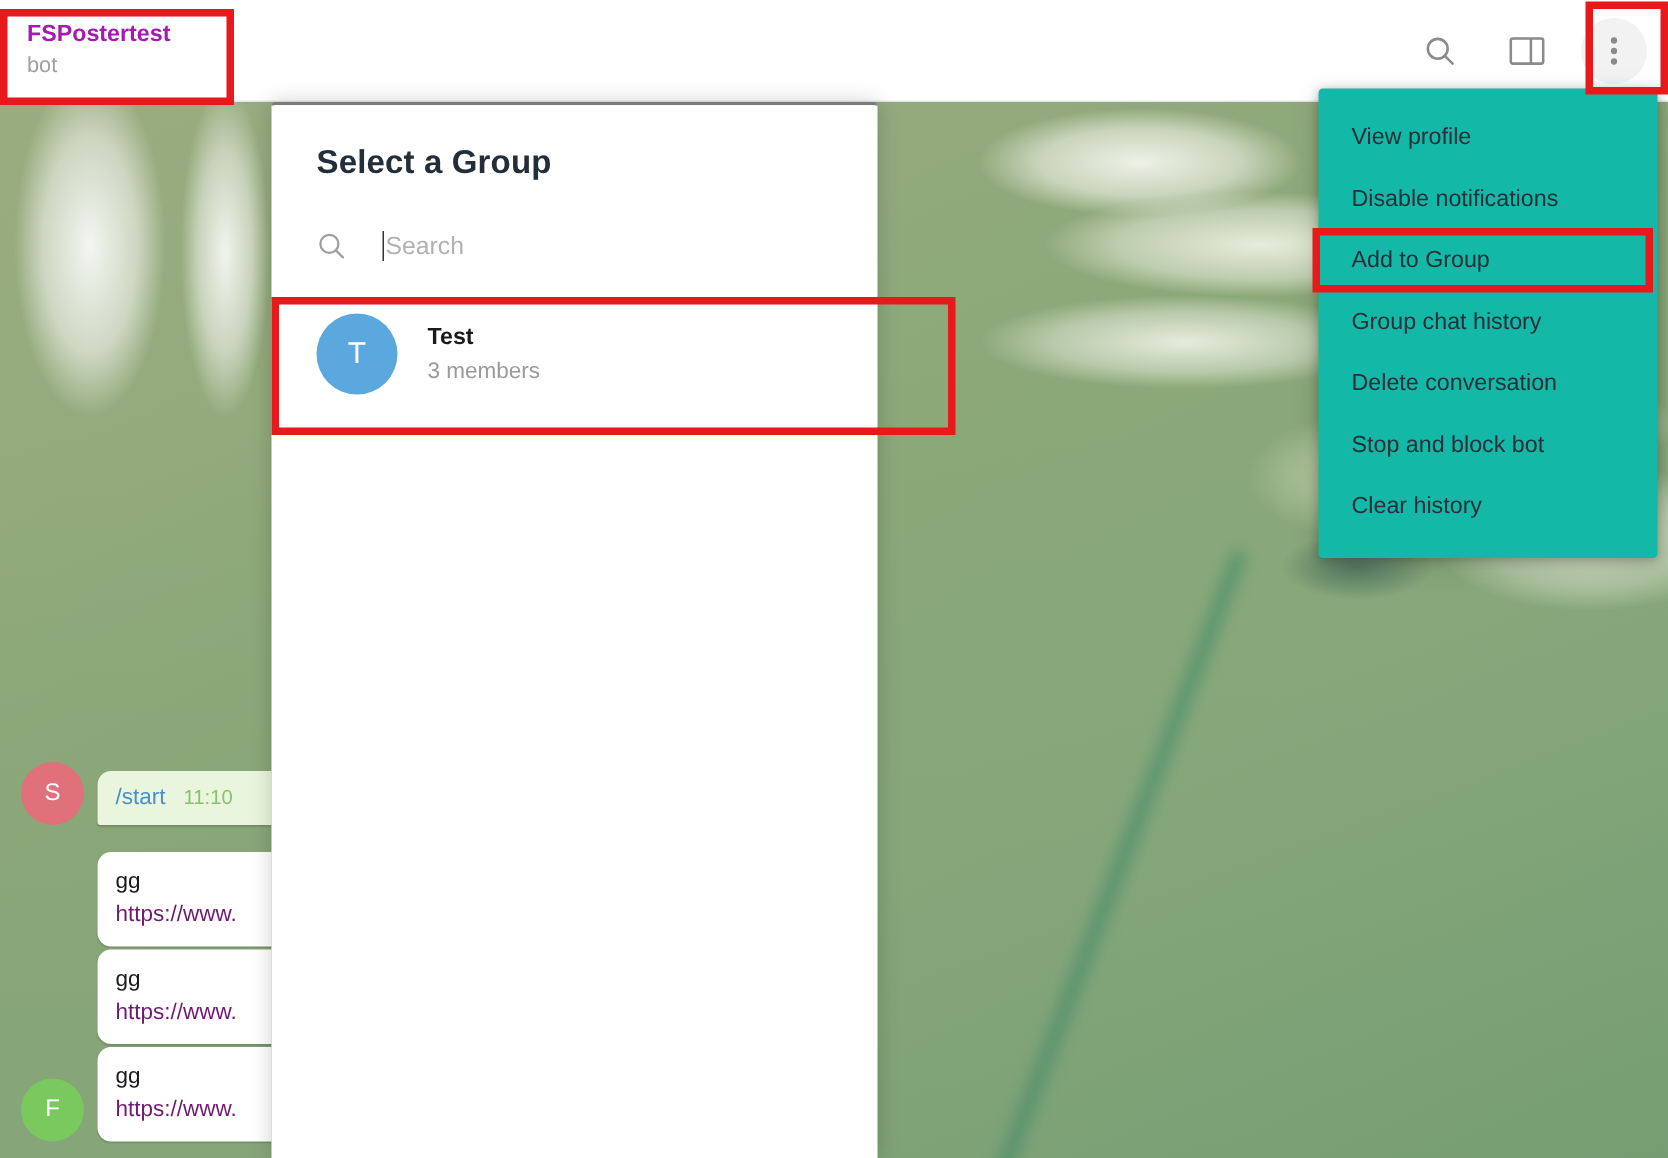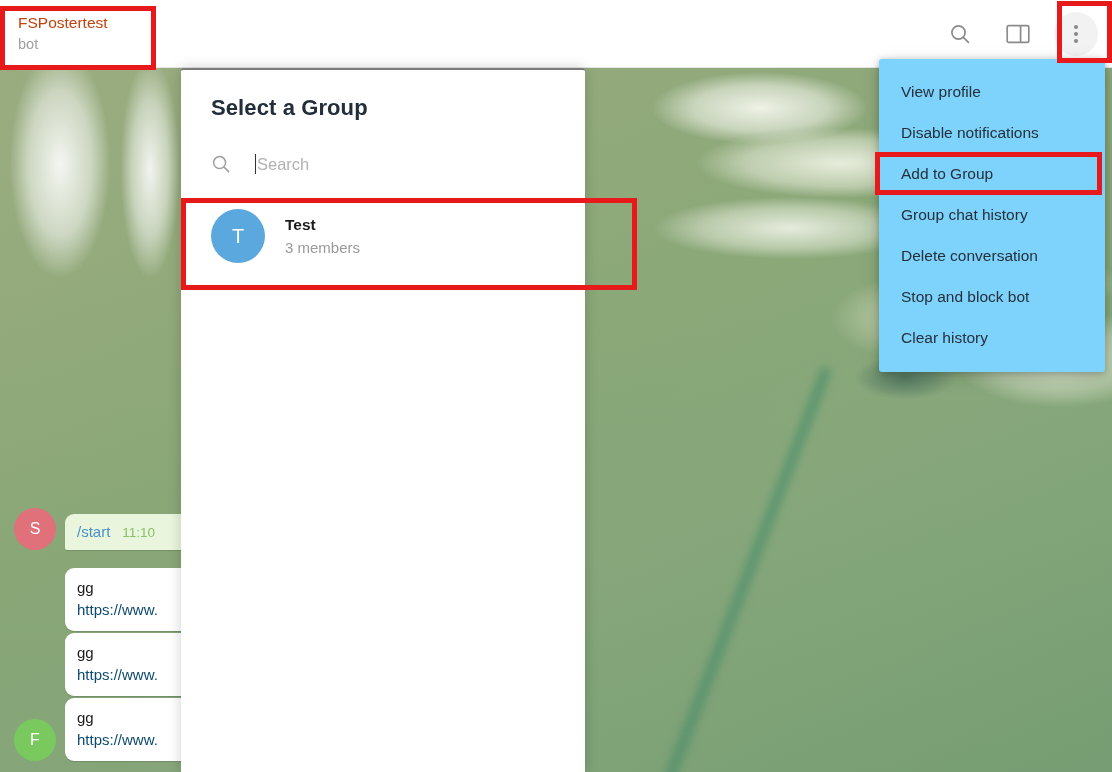--- a/index.html
+++ b/index.html
@@ -59,42 +59,42 @@
   .header {
     position: absolute;
     left: 0; top: 0; width: 1112px; height: 68px;
     background: #ffffff;
     border-bottom: 1px solid #e6e6e6;
     display: flex; align-items: center;
     z-index: 40;
   }
   .peer-info { margin-left: 18px; }
   .peer-title {
-    font-size: 15.5px; font-weight: normal; color: #c2410c; line-height: 20px;
+    font-size: 15.5px; font-weight: bold; color: #a21caf; line-height: 20px;
   }
   .peer-status {
     font-size: 14.5px; color: #a0a0a0; line-height: 20px; margin-top: 1px;
   }
   .header-actions {
     margin-left: auto; display: flex; align-items: center; gap: 14px;
     padding-right: 14px;
   }
   .hdr-btn {
     width: 44px; height: 44px; border-radius: 50%;
     display: flex; align-items: center; justify-content: center;
     cursor: pointer; background: transparent;
   }
   .hdr-btn.active { background: #f2f2f2; }
   .hdr-btn svg { display: block; }
 
   
   .menu {
     position: absolute;
     left: 879px; top: 59px; width: 226px;
-    background: #7dd3fc;
+    background: #14b8a6;
     border-radius: 3px;
     box-shadow: 0 1px 7px rgba(0,0,0,0.26), 0 5px 20px rgba(0,0,0,0.13);
     padding: 12px 0 14px 0;
     z-index: 60;
   }
   .menu-item {
     height: 41px; line-height: 41px;
     padding: 0 22px;
     font-size: 15.5px; color: #25303b;
     white-space: nowrap; cursor: pointer;
@@ -167,21 +167,21 @@
     padding: 9px 12px 10px 12px;
     min-width: 160px;
     box-shadow: 0 1px 1px rgba(0,0,0,0.14);
     font-size: 15px;
   }
   .bubble.green { background: #e9f6dd; }
   .bubble.white { background: #ffffff; border-radius: 9px; }
   .bubble-cmd { color: #4a90c8; display: inline; }
   .bubble-time { color: #8cc06a; font-size: 13.5px; margin-left: 12px; }
   .bubble-text { color: #1a1a1a; line-height: 22px; }
-  .bubble-link { color: #0c4a6e; line-height: 22px; }
+  .bubble-link { color: #701a75; line-height: 22px; }
 
   
   .annot {
     position: absolute;
     border: 5px solid #e8191b;
     z-index: 90;
     pointer-events: none;
     background: transparent;
   }
   #annot-peer   { left: 0px;   top: 6px;   width: 156px; height: 64px; }

